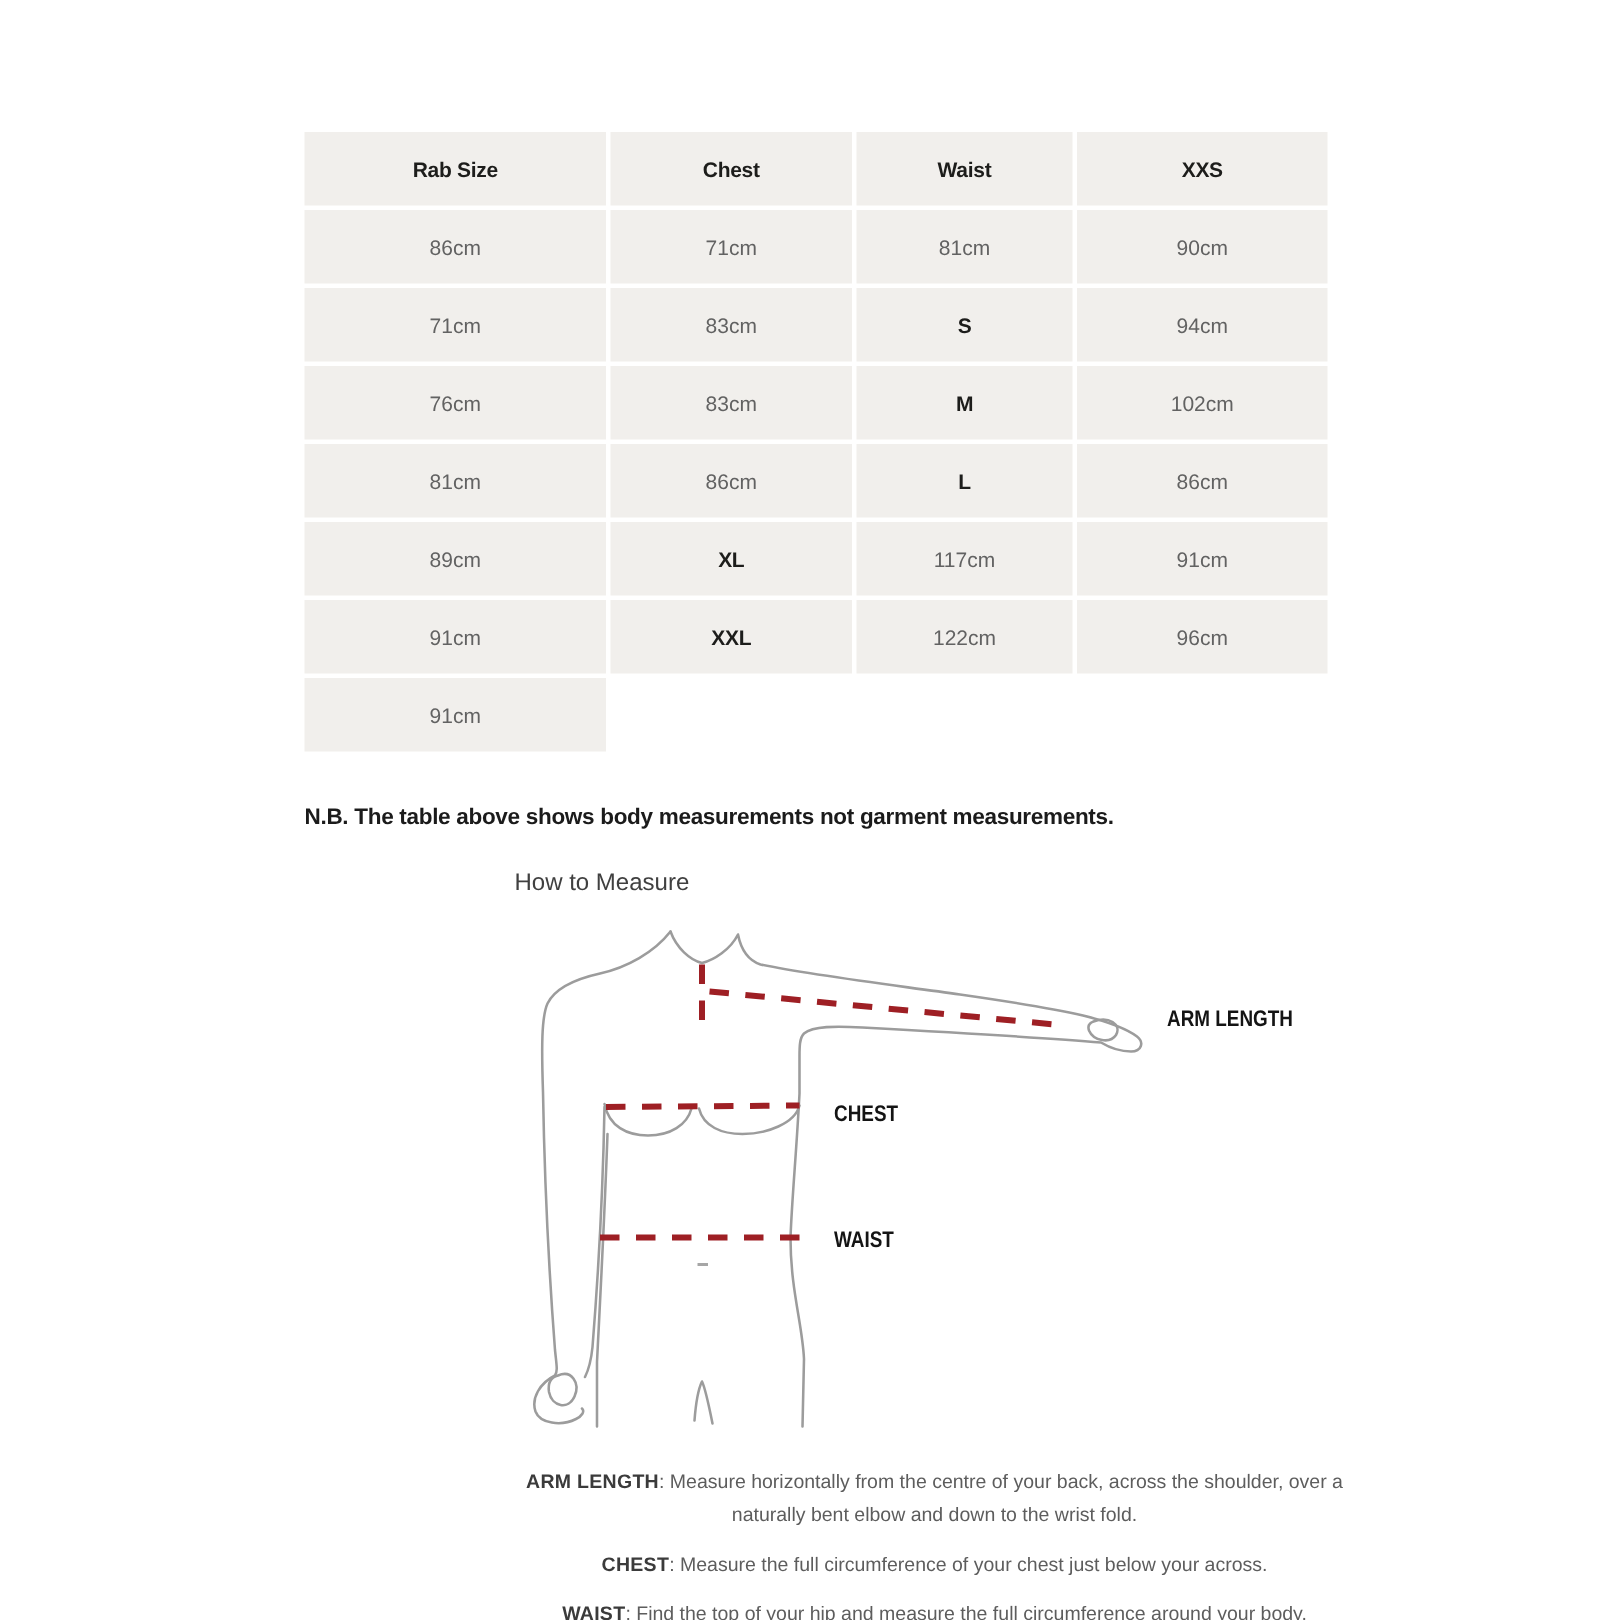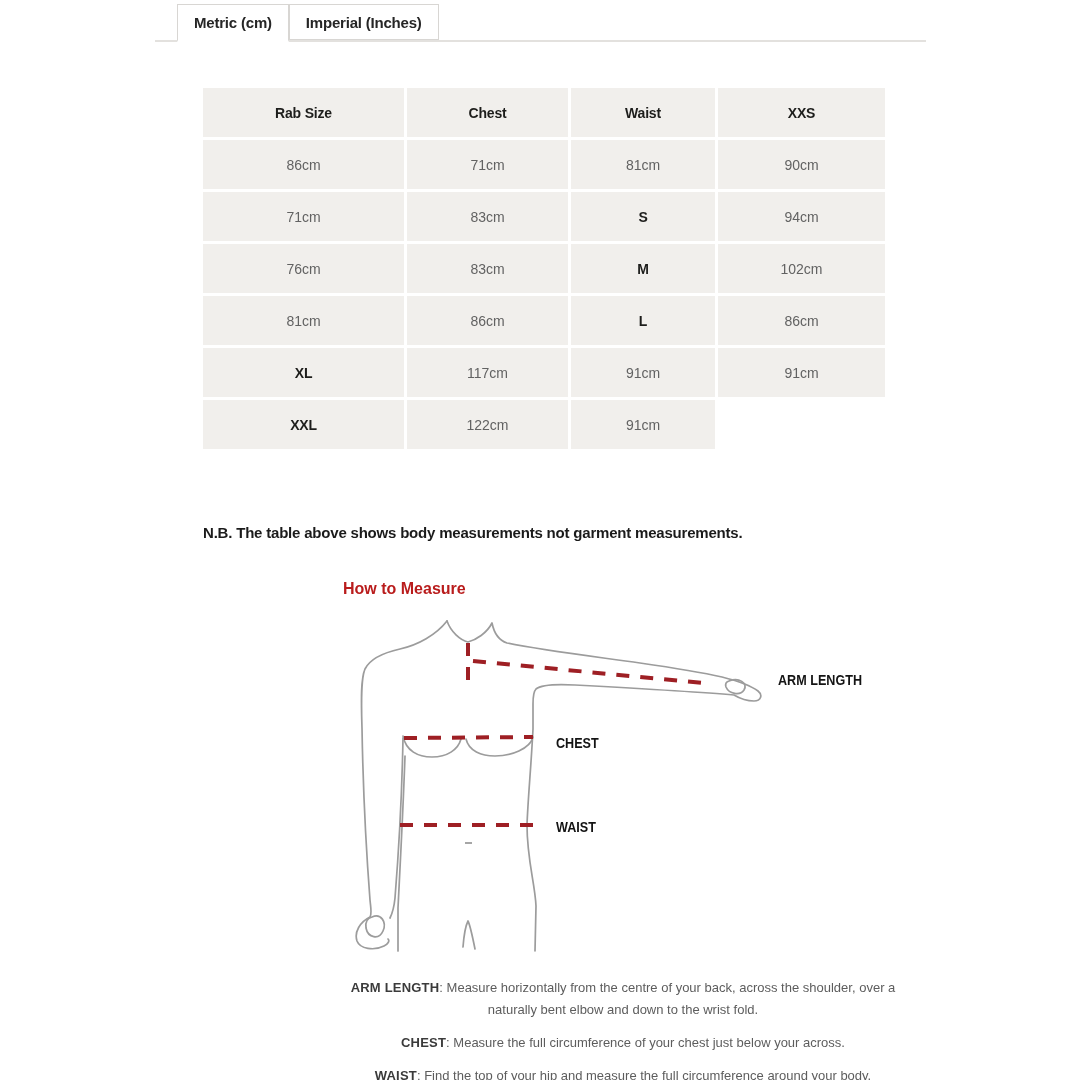--- a/index.html
+++ b/index.html
@@ -34,28 +34,28 @@
   .cell {
     background:#f1efec; height:49px;
     display:flex; align-items:center; justify-content:center;
     font-size:14px;
   }
   .cell.head, .cell.size { font-weight:700; color:#1d1d1b; letter-spacing:-0.2px; }
   .cell.val  { font-weight:400; color:#626262; }
 
   
   .nb-note {
-    position:absolute; left:203px; top:524px;
+    position:absolute; left:203px; top:536px;
     font-size:15px; font-weight:700; color:#1b1b1b; letter-spacing:-0.2px;
   }
 
   
   .htm-title {
     position:absolute; left:343px; top:580px;
-    font-size:16px; font-weight:700; color:#b91c1c;
+    font-size:16px; font-weight:400; color:#404040;
   }
   .figure-svg { position:absolute; left:330px; top:598px; }
   .diagram-label {
     position:absolute; font-size:15px; font-weight:700; color:#141414;
     transform:scaleX(0.84); transform-origin:left center; white-space:nowrap;
   }
   #lbl-arm   { left:778px; top:671px; }
   #lbl-chest { left:556px; top:734px; }
   #lbl-waist { left:556px; top:818px; }
 
@@ -65,24 +65,20 @@
     margin:0 0 11px; font-size:13px; line-height:22px; color:#5d5d5d;text-align:center;
   }
   .instructions b { color:#3b3b3b; font-weight:700; letter-spacing:0.2px; }
   .sep { white-space:pre; }
 </style>
 </head>
 <body>
 
 <div id="screen">
 
-  <div class="tabs-bar">
-    <div class="tab active">Metric (cm)</div>
-    <div class="tab">Imperial (Inches)</div>
-  </div>
 
   <div class="size-table">
     <div class="cell head">Rab Size</div>
     <div class="cell head">Chest</div>
     <div class="cell head">Waist</div>
 
     <div class="cell size">XXS</div>
     <div class="cell val">86cm</div>
     <div class="cell val">71cm</div>
     <div class="cell val">81cm</div>
@@ -96,28 +92,30 @@
     <div class="cell val">76cm</div>
     <div class="cell val">83cm</div>
 
     <div class="cell size">M</div>
     <div class="cell val">102cm</div>
     <div class="cell val">81cm</div>
     <div class="cell val">86cm</div>
 
     <div class="cell size">L</div>
     <div class="cell val">86cm</div>
+    <div class="cell val">89cm</div>
 
     <div class="cell size">XL</div>
     <div class="cell val">117cm</div>
     <div class="cell val">91cm</div>
     <div class="cell val">91cm</div>
 
     <div class="cell size">XXL</div>
     <div class="cell val">122cm</div>
+    <div class="cell val">96cm</div>
     <div class="cell val">91cm</div>
   </div>
 
   <div class="nb-note">N.B. The table above shows body measurements not garment measurements.</div>
 
   <div class="htm-title">How to Measure</div>
 
   <svg class="figure-svg" width="450" height="370" viewBox="0 0 450 370">
 
     <g fill="none" stroke-width="1.7" stroke-linecap="round" stroke-linejoin="round" stroke="#9c9c9c">

